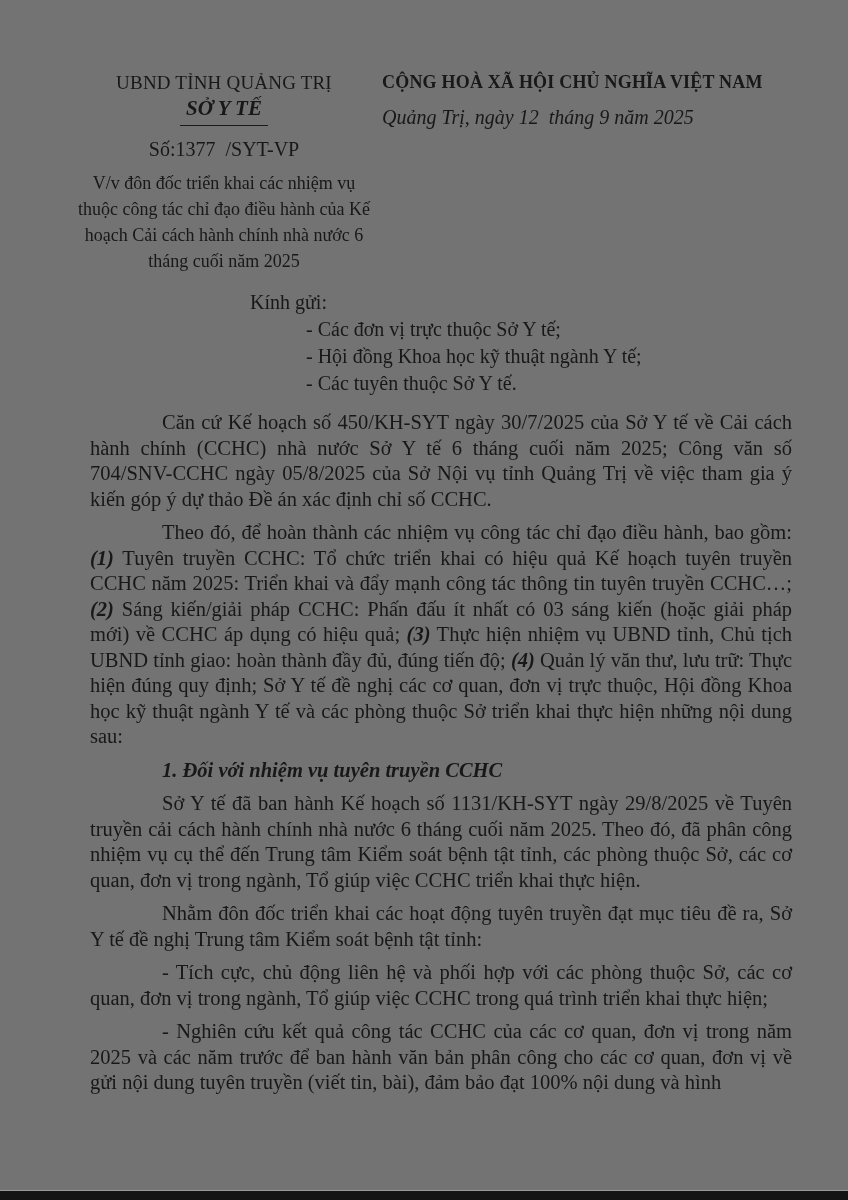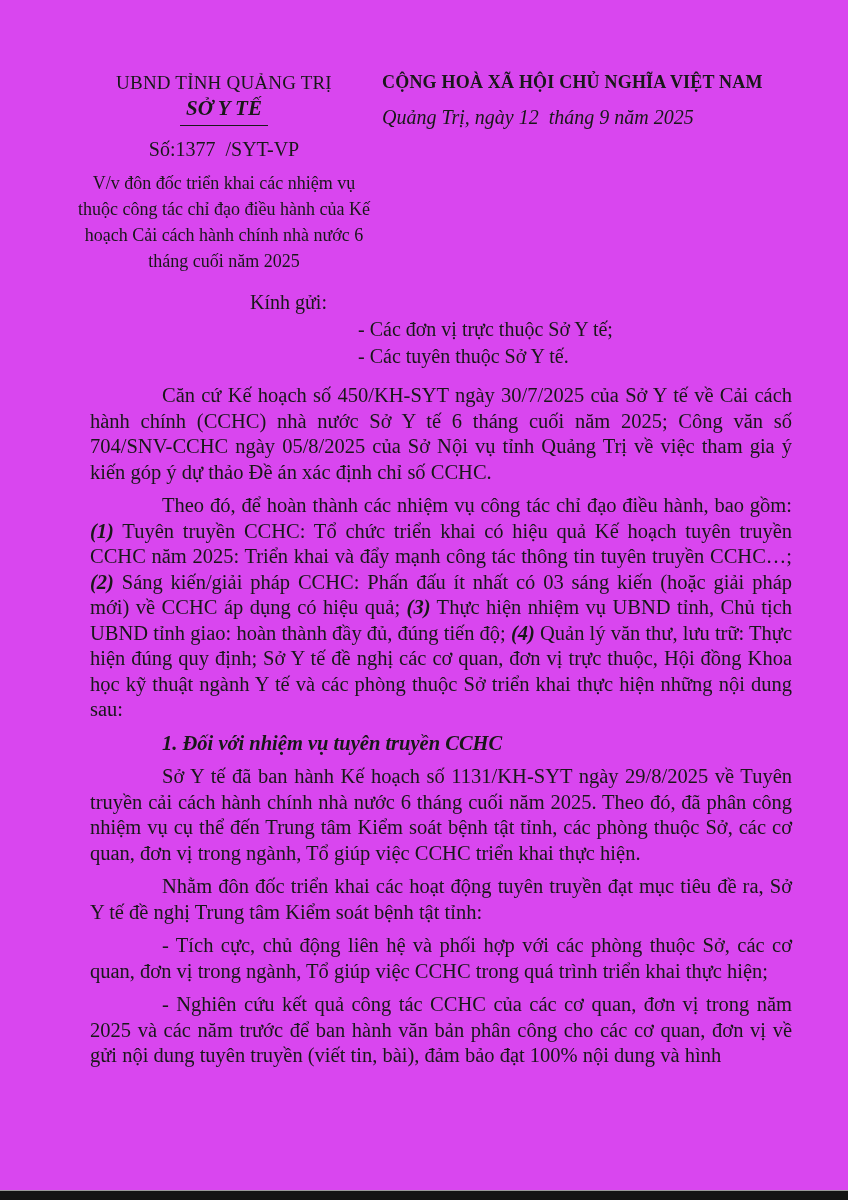--- a/index.html
+++ b/index.html
@@ -1,19 +1,19 @@
 <!DOCTYPE html>
 <html><head>
 <meta charset="utf-8">
 <style>
   html,body { margin:0; padding:0; background:#ffffff; }
   .page {
     position:relative;
     width:848px; height:1200px;
-    background:#d946ef;
+    background:#737373;
     overflow:hidden;
     font-family:"Liberation Serif","DejaVu Serif",serif;
     color:#181818;
   }
   
   .header { display:flex; padding-top:72px; }
   .col-left { width:312px; margin-left:68px; text-align:center; }
   .col-right { width:436px; margin-left:2px; }
 
   .org-parent { font-size:19px; letter-spacing:0.2px; }
@@ -23,21 +23,21 @@
   .subject { font-size:18px; line-height:26px; margin-top:9px; padding:0 4px; }
 
   .motto1 { font-size:18px; font-weight:bold; letter-spacing:0.2px; }
   .motto2 { font-size:20px; font-weight:bold; margin-top:4px; }
   .u-motto { display:inline-block; border-bottom:1.5px solid #1a1a1a; padding:0 5px 3px; }
   .place-date { font-size:20px; font-style:italic; margin-top:13px; white-space:pre-wrap; }
 
   
   .salutation { margin:17px 0 0 250px; font-size:20px; }
   .salutation-label { margin-bottom:2px; }
-  .recipients { margin-left:108px; line-height:27px; }
+  .recipients { margin-left:56px; line-height:27px; }
 
   
   .body-text { margin:13px 56px 0 90px; font-size:20.5px; line-height:25.5px; text-align:justify; }
   .body-text p { margin:0 0 8px; text-indent:72px; }
   .body-text p.heading { font-weight:bold; margin:2px 0 8px;font-style:italic; }
   .bi { font-weight:bold; font-style:italic; }
 
   
   .bottom-bar {
     position:absolute; left:0; right:0; bottom:0;
@@ -61,20 +61,21 @@
     <div class="col-right">
       <div class="motto1">CỘNG HOÀ XÃ HỘI CHỦ NGHĨA VIỆT NAM</div>
       <div class="place-date">Quảng Trị, ngày 12  tháng 9 năm 2025</div>
     </div>
   </div>
 
   <div class="salutation">
     <div class="salutation-label">Kính gửi:</div>
     <div class="recipients">
         <div>- Các đơn vị trực thuộc Sở Y tế;</div>
+        <div>- Hội đồng Khoa học kỹ thuật ngành Y tế;</div>
         <div>- Các tuyên thuộc Sở Y tế.</div>
       </div>
   </div>
 
   <div class="body-text">
     <p>Căn cứ Kế hoạch số 450/KH-SYT ngày 30/7/2025 của Sở Y tế về Cải cách hành chính (CCHC) nhà nước Sở Y tế 6 tháng cuối năm 2025; Công văn số 704/SNV-CCHC ngày 05/8/2025 của Sở Nội vụ tỉnh Quảng Trị về việc tham gia ý kiến góp ý dự thảo Đề án xác định chỉ số CCHC.</p>
     <p><span>Theo đó, để hoàn thành các nhiệm vụ công tác chỉ đạo điều hành, bao gồm: </span><span class="bi">(1)</span><span> Tuyên truyền CCHC: Tổ chức triển khai có hiệu quả Kế hoạch tuyên truyền CCHC năm 2025: Triển khai và đẩy mạnh công tác thông tin tuyên truyền CCHC…; </span><span class="bi">(2)</span><span> Sáng kiến/giải pháp CCHC: Phấn đấu ít nhất có 03 sáng kiến (hoặc giải pháp mới) về CCHC áp dụng có hiệu quả; </span><span class="bi">(3)</span><span> Thực hiện nhiệm vụ UBND tỉnh, Chủ tịch UBND tỉnh giao: hoàn thành đầy đủ, đúng tiến độ; </span><span class="bi">(4)</span><span> Quản lý văn thư, lưu trữ: Thực hiện đúng quy định; Sở Y tế đề nghị các cơ quan, đơn vị trực thuộc, Hội đồng Khoa học kỹ thuật ngành Y tế và các phòng thuộc Sở triển khai thực hiện những nội dung sau:</span></p>
     <p class="heading">1. Đối với nhiệm vụ tuyên truyền CCHC</p>
     <p>Sở Y tế đã ban hành Kế hoạch số 1131/KH-SYT ngày 29/8/2025 về Tuyên truyền cải cách hành chính nhà nước 6 tháng cuối năm 2025. Theo đó, đã phân công nhiệm vụ cụ thể đến Trung tâm Kiểm soát bệnh tật tỉnh, các phòng thuộc Sở, các cơ quan, đơn vị trong ngành, Tổ giúp việc CCHC triển khai thực hiện.</p>
     <p>Nhằm đôn đốc triển khai các hoạt động tuyên truyền đạt mục tiêu đề ra, Sở Y tế đề nghị Trung tâm Kiểm soát bệnh tật tỉnh:</p>

